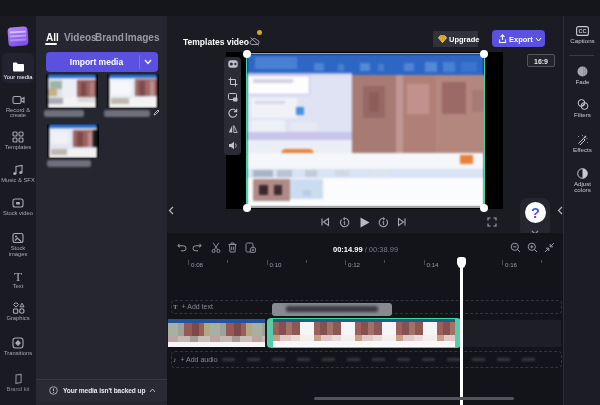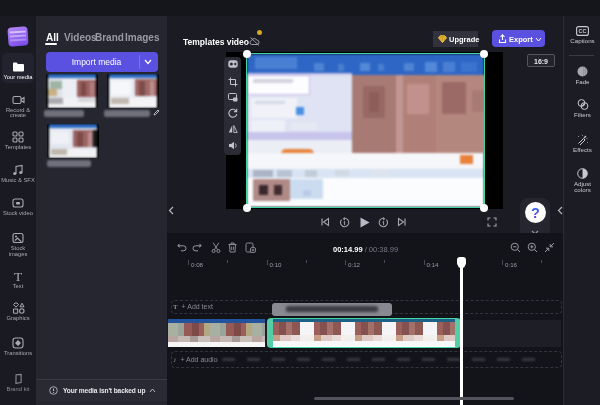--- a/index.html
+++ b/index.html
@@ -14,21 +14,21 @@
   
   #leftnav{position:absolute;left:0;top:16px;width:36px;height:389px;background:#1a1a23;}
   .navitem{position:absolute;width:36px;text-align:center;color:#a9a9b2;font-size:5.8px;line-height:5.8px;}
   .navitem svg{display:block;margin:0 auto 2px auto;}
   .navitem.active{color:#fff;}
   
   #mediapanel{position:absolute;left:36px;top:16px;width:131px;height:389px;background:#262630;}
   .tab{position:absolute;top:16px;font-size:10px;color:#9a9aa4;font-weight:bold;}
   .tab.active{color:#fff;}
   #importbtn{position:absolute;left:10px;top:36px;width:112px;height:20px;background:#5b51e0;border-radius:4px;}
-  #importbtn .lbl{position:absolute;left:0;top:5px;width:101px;text-align:center;color:#fff;font-weight:normal;font-size:8.5px;}
+  #importbtn .lbl{position:absolute;left:0;top:5px;width:101px;text-align:center;color:#fff;font-weight:bold;font-size:8.5px;}
   #importbtn .sep{position:absolute;left:93px;top:3px;width:1px;height:14px;background:#7a72e8;}
   .thumb{position:absolute;width:52px;height:34px;background:#000;border-radius:2px;overflow:hidden;}
   .thumb .in{position:absolute;left:2px;top:0;right:2px;bottom:0;filter:blur(1px);}
   .mlabel{position:absolute;height:6.5px;border-radius:2px;background:#70707c;filter:blur(1.2px);}
   #mbottom{position:absolute;left:0;bottom:4px;width:131px;height:22px;background:#2a2a34;border-top:1px solid #3a3a44;}
   
   #stage{position:absolute;left:167px;top:16px;width:396px;height:217px;background:#1b1b23;}
   
   #rightpanel{position:absolute;left:563px;top:16px;width:37px;height:389px;background:#1c1c25;border-left:1px solid #2c2c36;}
   .rpitem{position:absolute;left:0;width:37px;text-align:center;color:#c9c9d2;font-size:6.2px;line-height:6.5px;}

